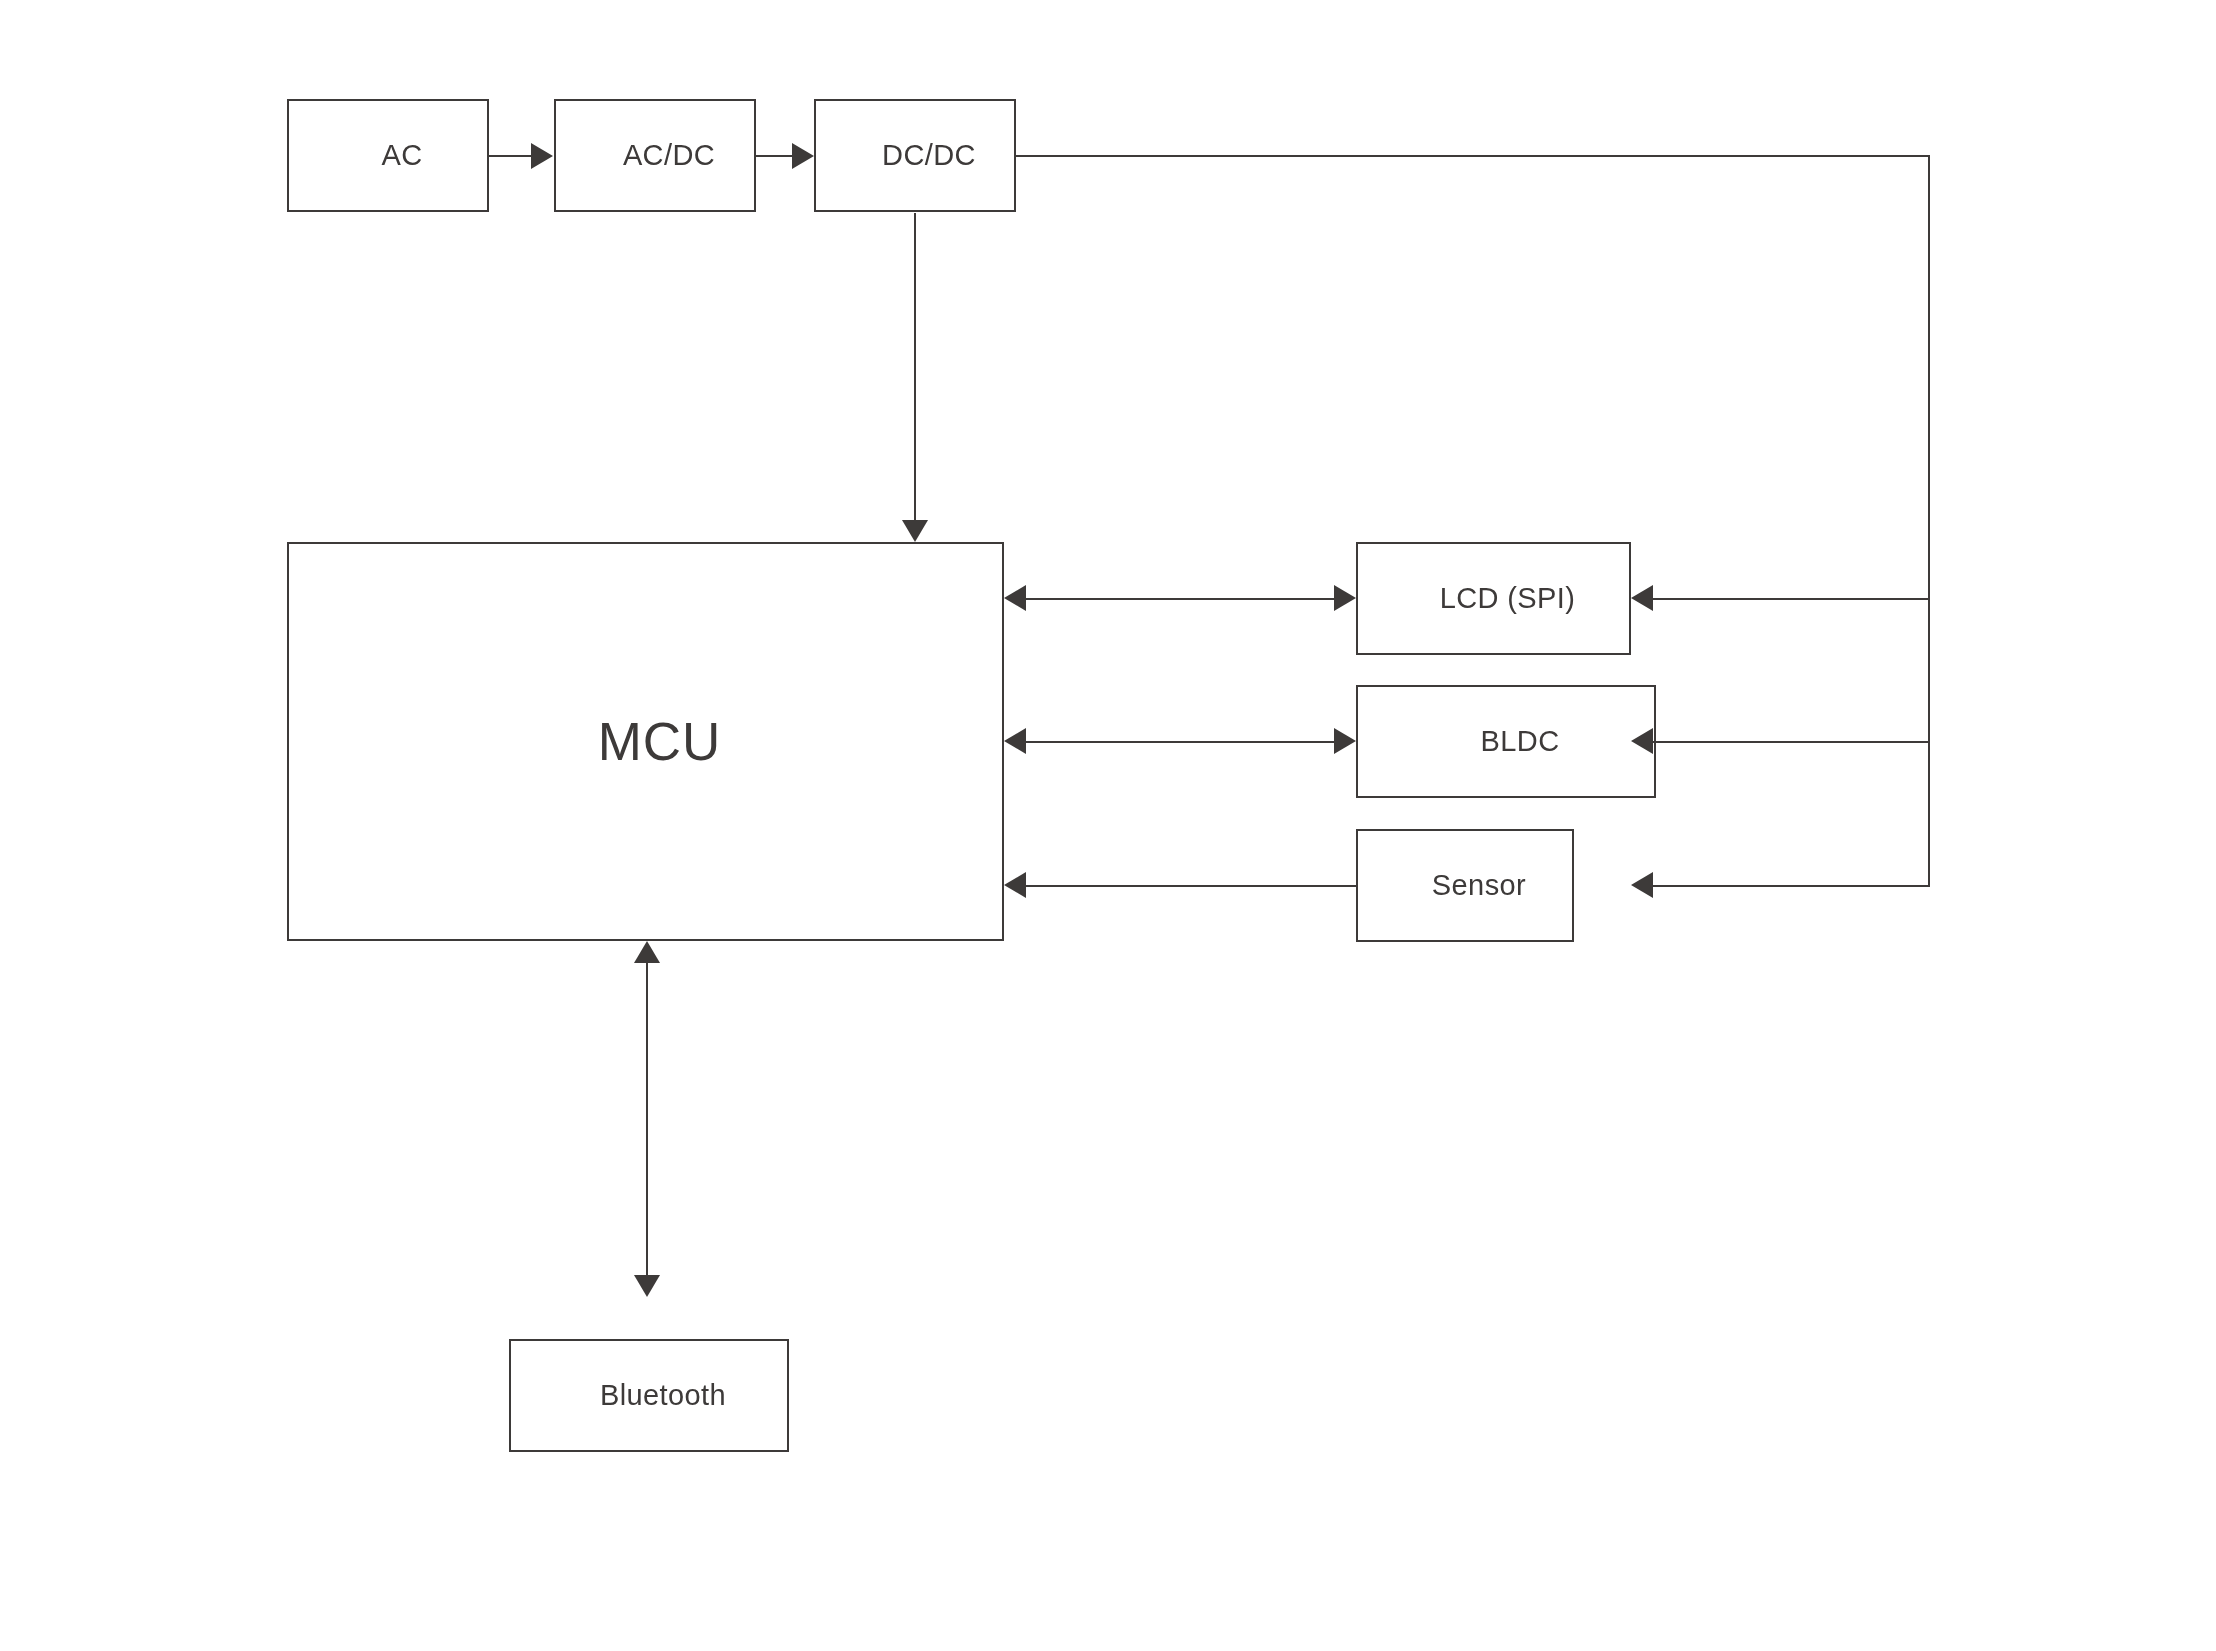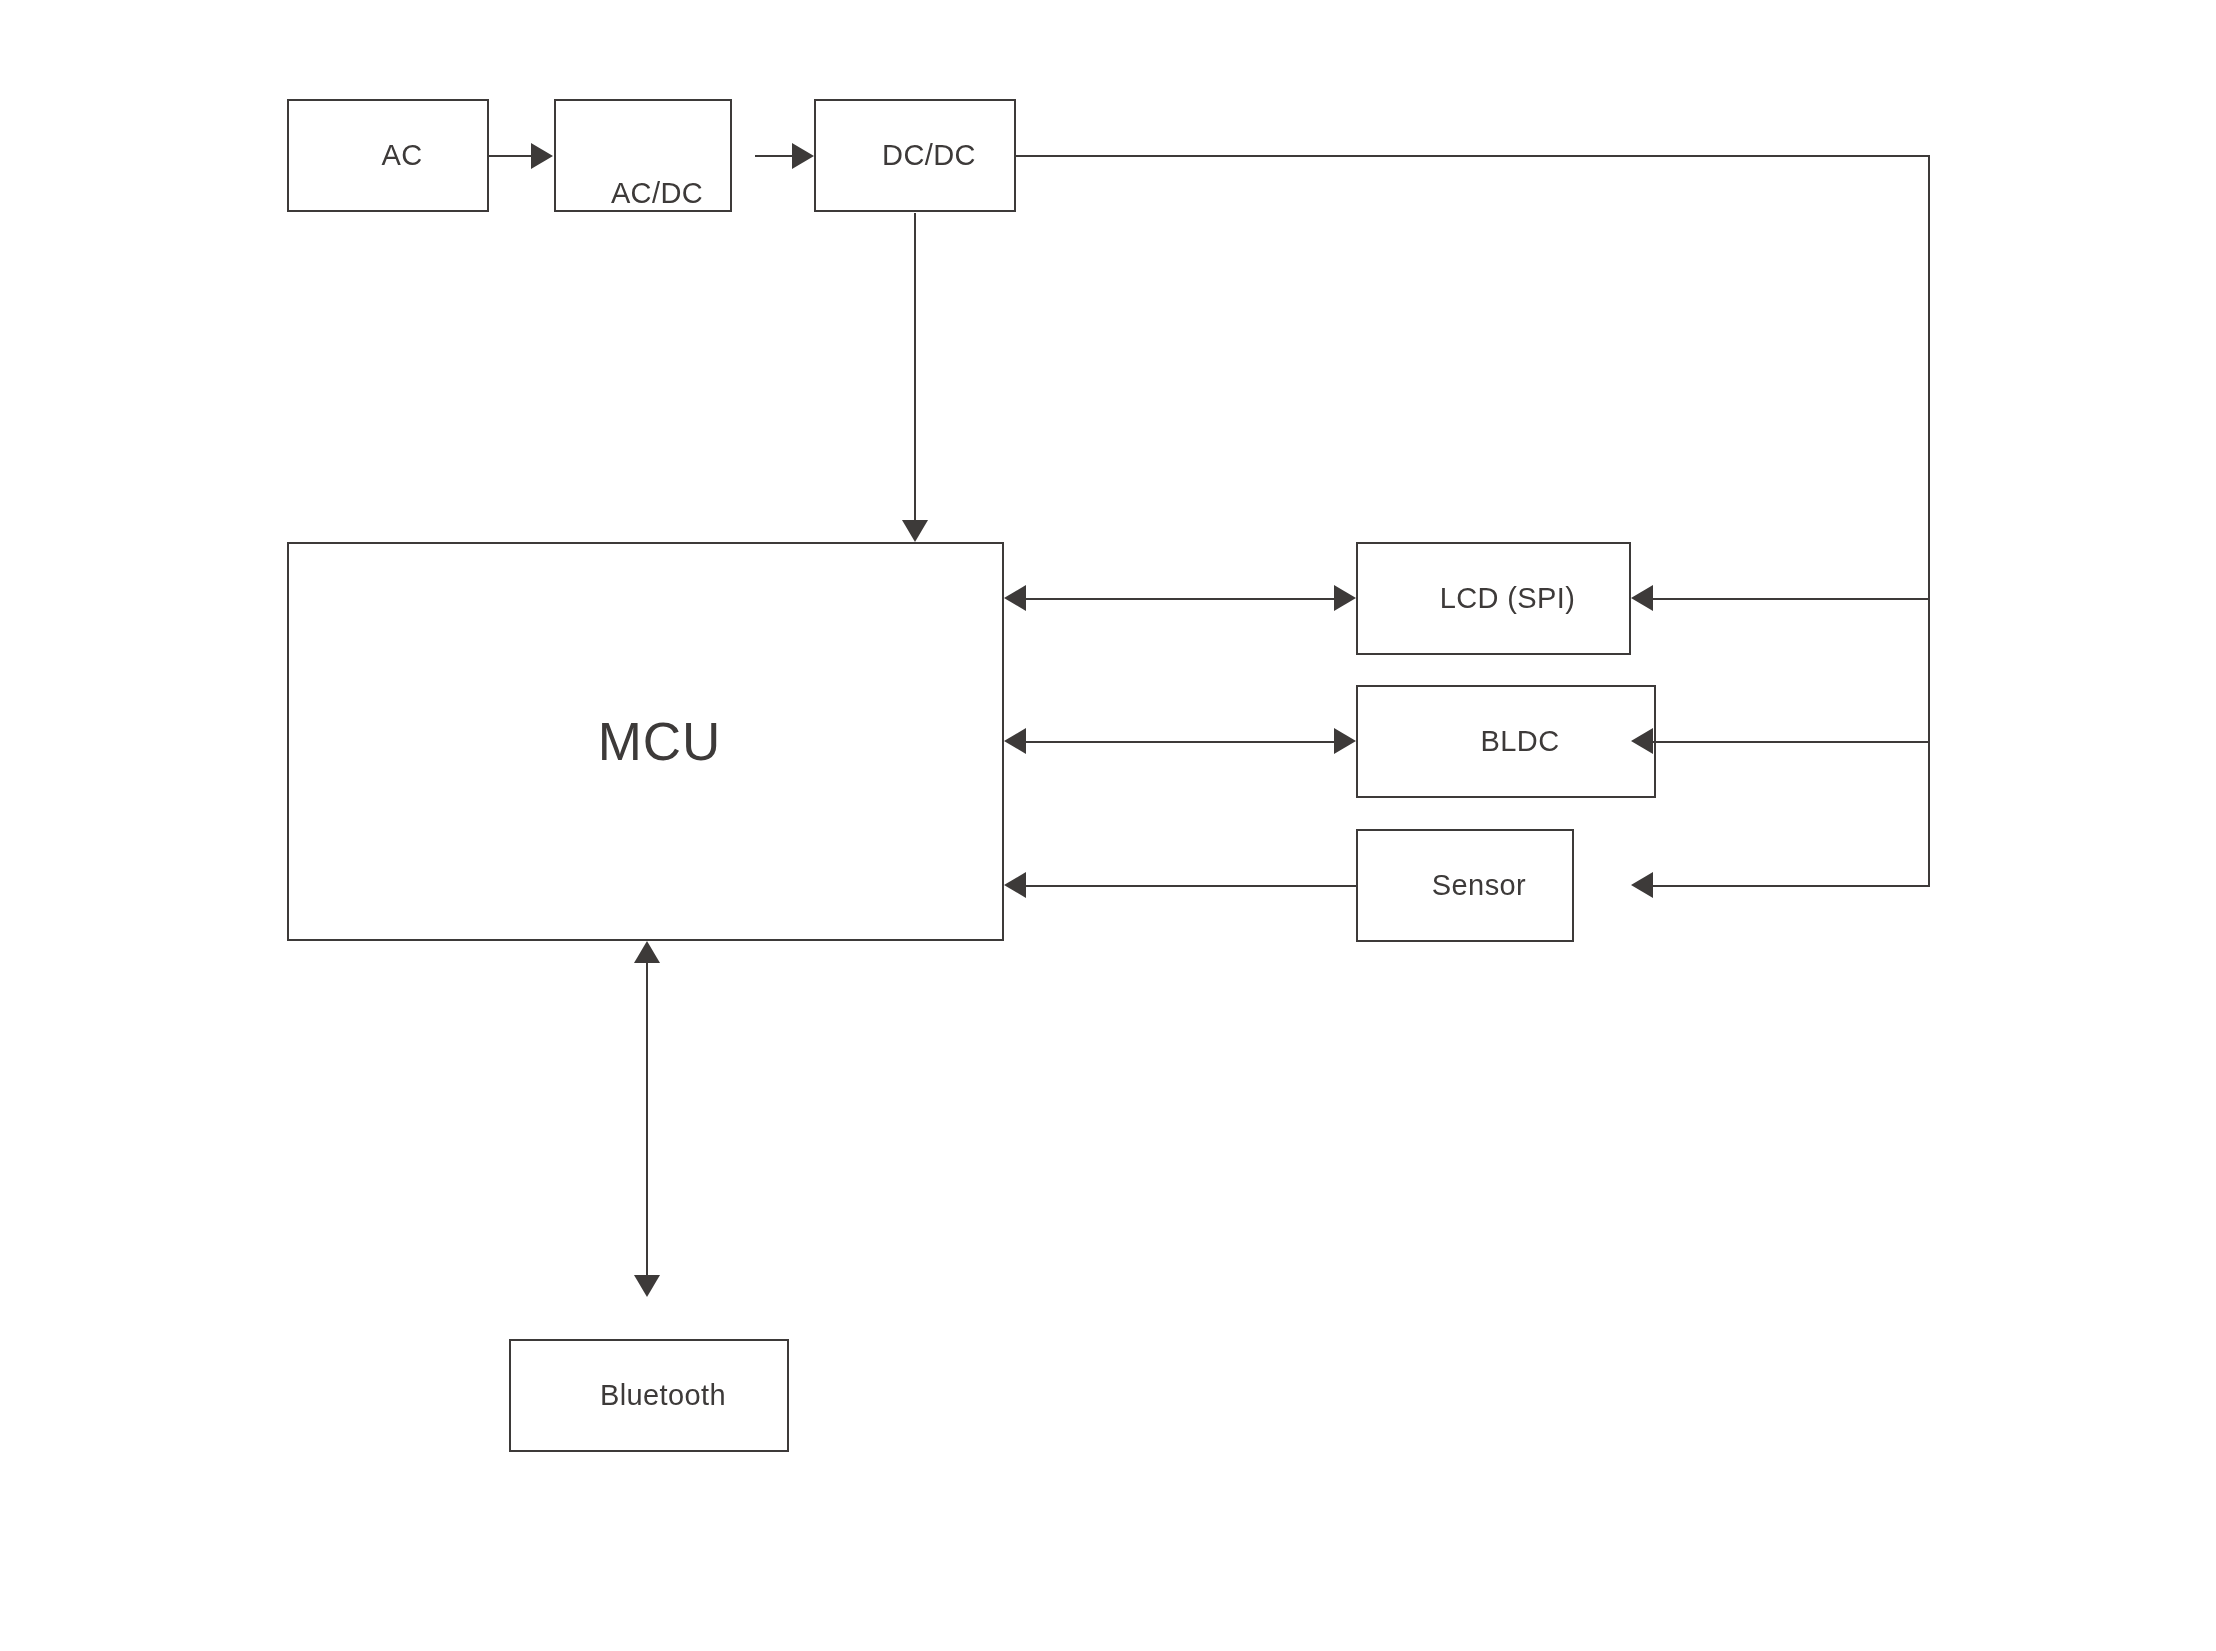--- a/index.html
+++ b/index.html
@@ -50,21 +50,21 @@
 </style>
 </head>
 <body>
 
 <div class="canvas">
 
   <div class="node" style="left:287px; top:99px; width:202px; height:113px;">
     <span>AC</span>
   </div>
 
-  <div class="node" style="left:554px; top:99px; width:178px; height:113px;align-items:flex-end;">
+  <div class="node" style="left:554px; top:99px; width:202px; height:113px;">
     <span>AC/DC</span>
   </div>
 
   <div class="node" style="left:814px; top:99px; width:202px; height:113px;justify-content:center;">
     <span>DC/DC</span>
   </div>
 
   <div class="node node--mcu" style="left:287px; top:542px; width:717px; height:399px;">
     <span>MCU</span>
   </div>

